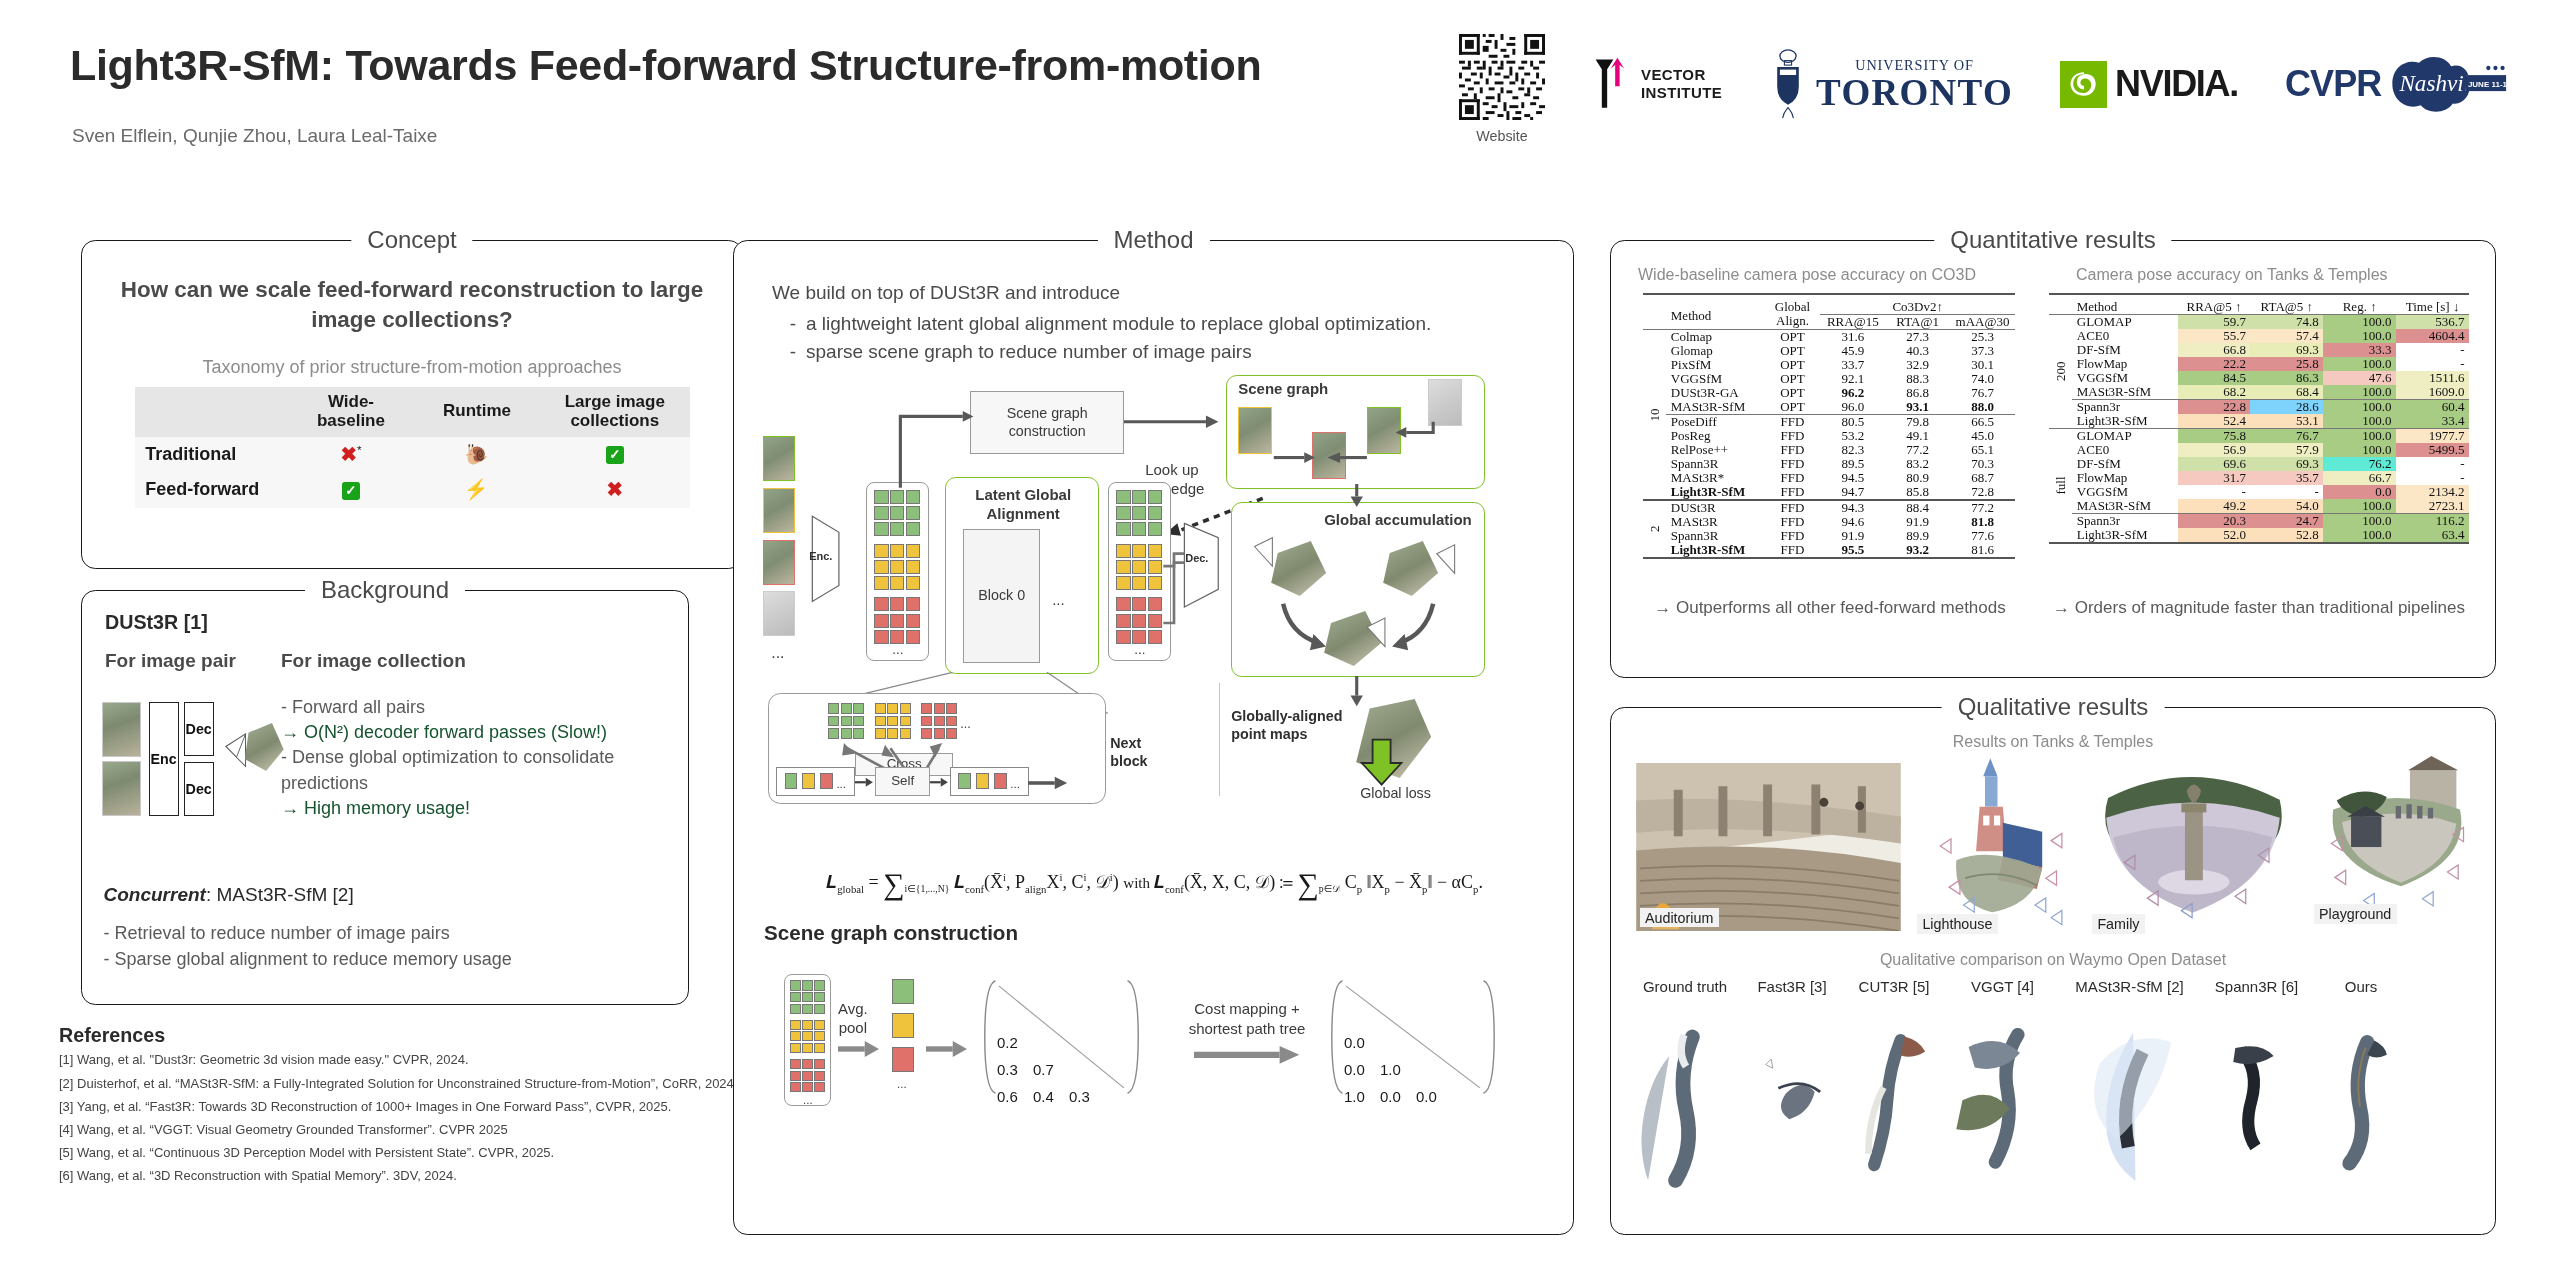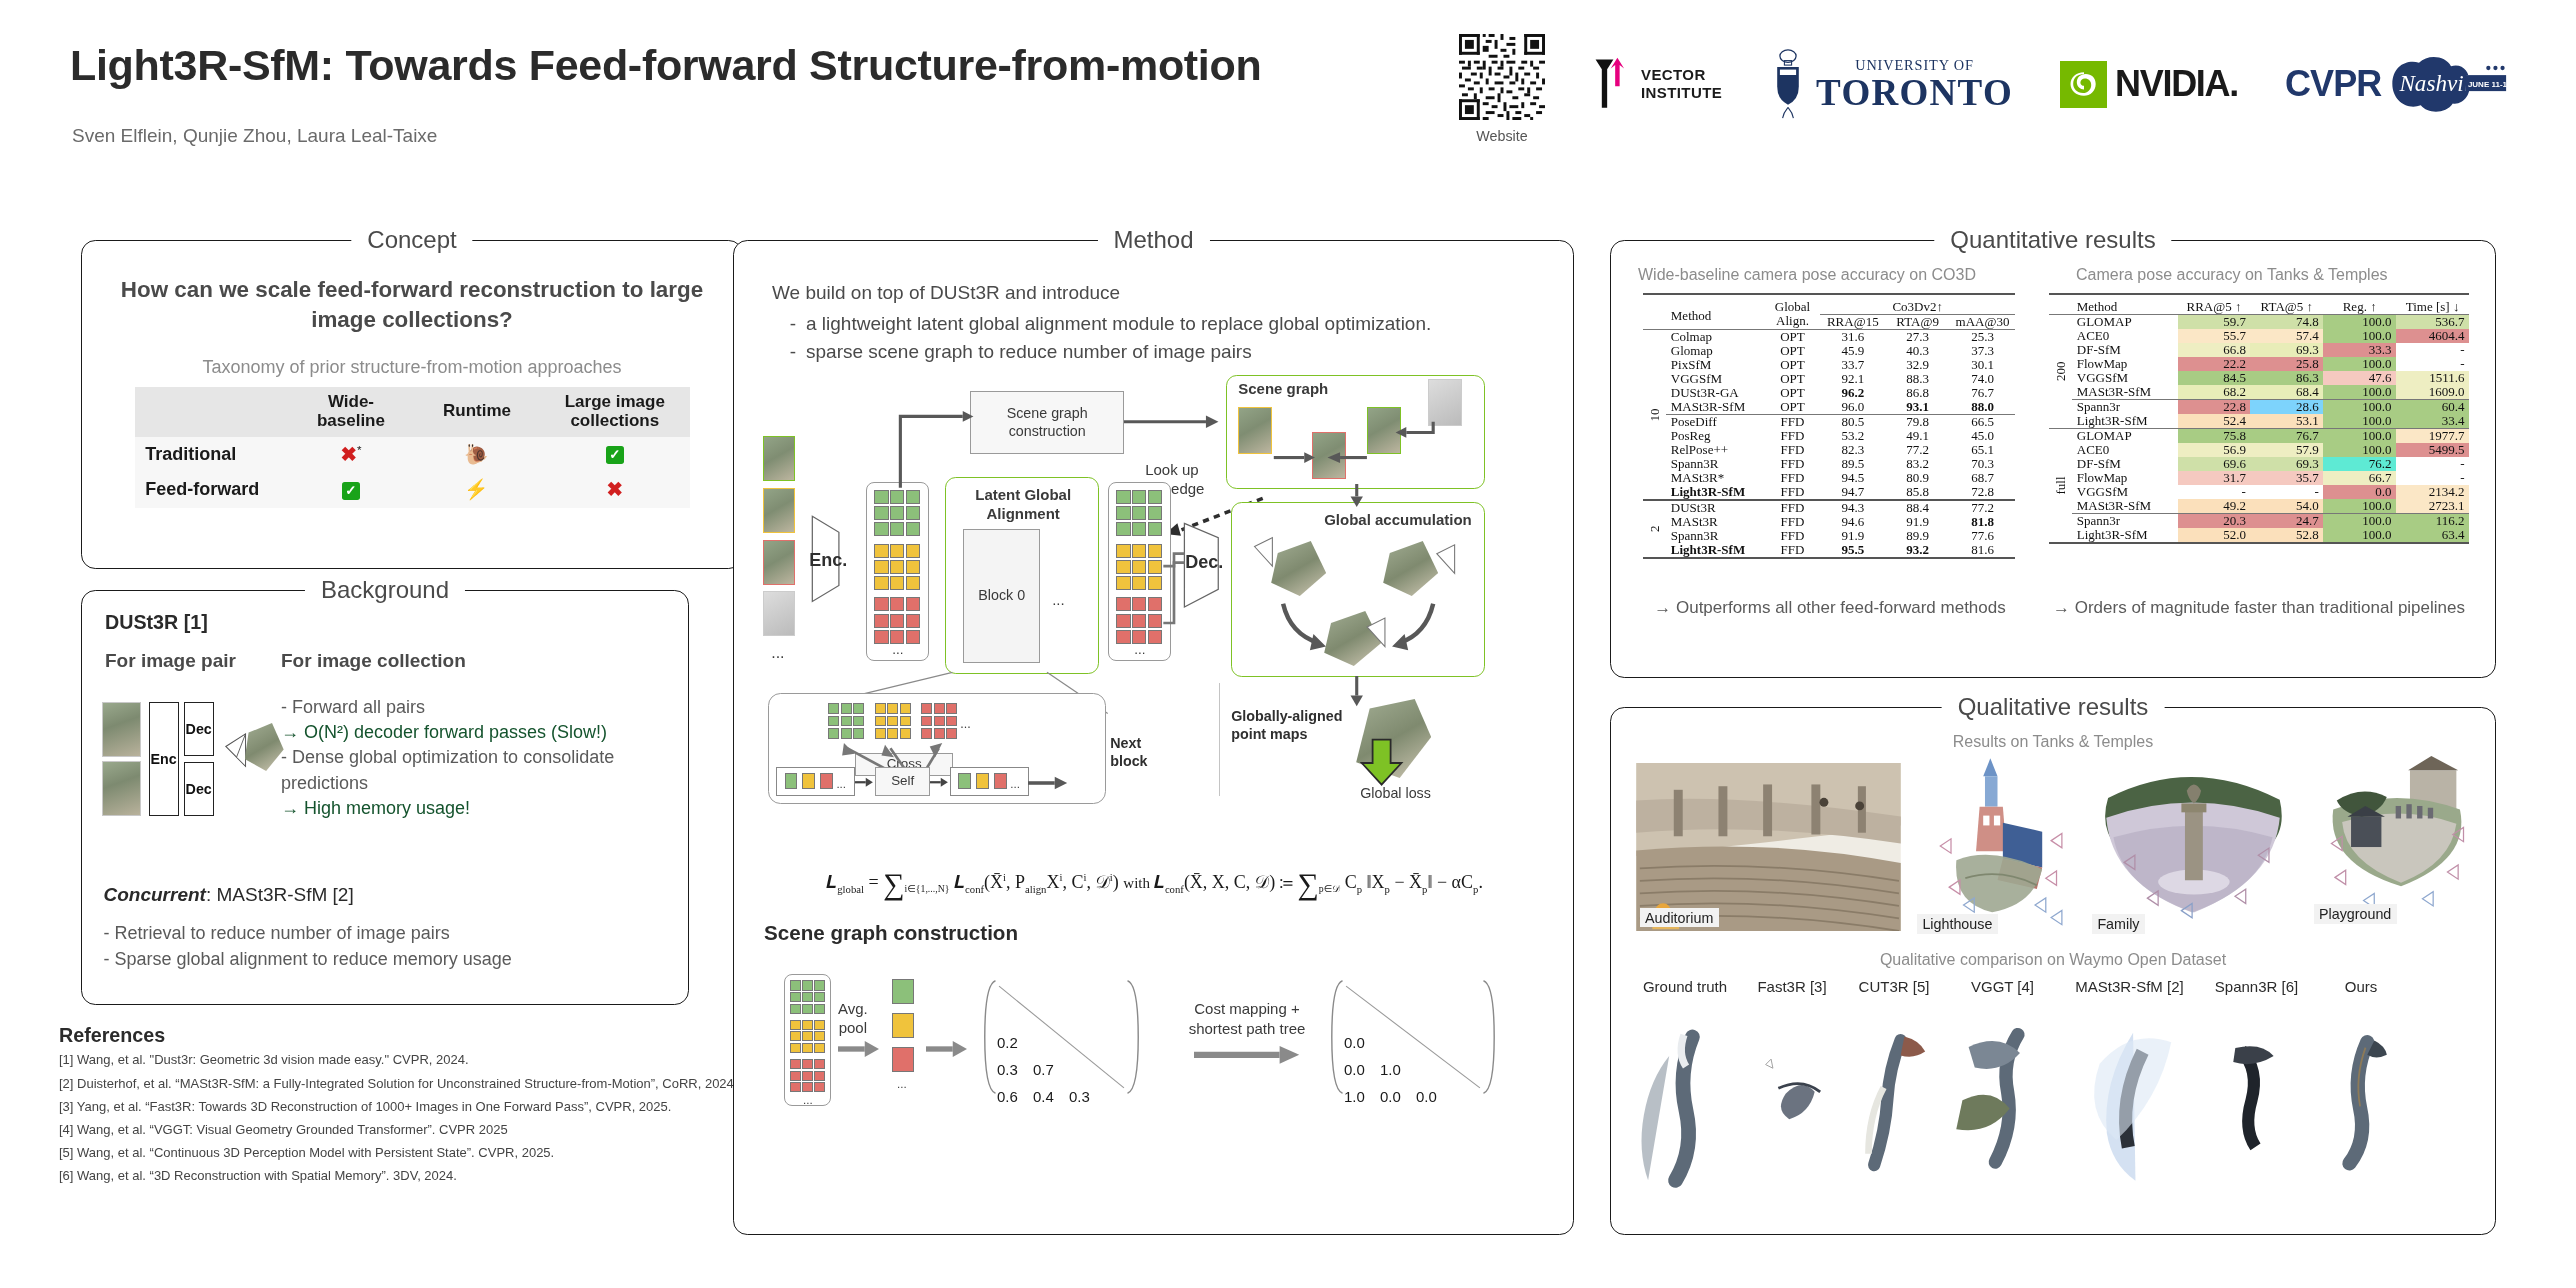--- a/index.html
+++ b/index.html
@@ -113,21 +113,21 @@
   .gbox-lab { position:absolute; font-size:15px; font-weight:700; color:#3a3a3a; }
   .pbox { position:absolute; border:1.3px solid #9a9a9a; background:#f7f7f7;
           display:flex; align-items:center; justify-content:center; text-align:center;
           font-size:14.3px; color:#3a3a3a; line-height:1.2; }
   .wbox { position:absolute; border:1.3px solid #9a9a9a; background:#fff; border-radius:8px; }
   .tok { position:absolute; border:0.9px solid #777; }
   .tokgreen { background:#8cc07a; }
   .tokyellow { background:#f0c33c; }
   .tokred { background:#e0706a; }
   .lbl { position:absolute; font-size:13.4px; color:#3a3a3a; line-height:1.2; }
-  .lblb { position:absolute; font-size:18px; font-weight:700; color:#2f2f2f; line-height:1.2; }
+  .lblb { position:absolute; font-size:11px; font-weight:700; color:#2f2f2f; line-height:1.2; }
   .imgth { position:absolute; border:1.8px solid #bbb; background:linear-gradient(150deg,#93a487 0%,#7f8d72 45%,#bdb6a0 100%); }
   .imgth.g { border-color:#7ec225; }
   .imgth.y { border-color:#f0c33c; }
   .imgth.r { border-color:#e0706a; }
   .imgth.n { border-color:#cccccc; }
   .pc { position:absolute; background:linear-gradient(150deg,#a2ad93 0%,#7f8a6f 50%,#cfc8b4 100%); }
 
   .eq { position:absolute; left:27px; top:626px; width:787px; text-align:center;
         font-family:"Liberation Serif", serif; font-size:18px; color:#1a1a1a; }
   .eq sub { font-size:10.7px; }
@@ -737,21 +737,21 @@
         <tbody>
           <tr class="rule-top">
             <td style="width:14.3px"></td>
             <td rowspan="2" style="width:97px;padding-top:7.2px">Method</td>
             <td rowspan="2" class="ctr" style="width:55px;padding-top:2.7px">Global<br>Align.</td>
             <td colspan="3" class="ctr" style="border-bottom:0.9px solid #777;padding-top:5.4px">Co3Dv2↑</td>
           </tr>
           <tr>
             <td></td>
             <td class="ctr" style="width:64px">RRA@15</td>
-            <td class="ctr" style="width:64px">RTA@9</td>
+            <td class="ctr" style="width:64px">RTA@1</td>
             <td class="ctr" style="width:64px">mAA@30</td>
           </tr>
           <tr class="rule-mid">
             <td rowspan="12" class="grouplab">10</td>
             <td class="">Colmap</td>
             <td class="ctr">OPT</td>
             <td class="ctr ">31.6</td>
             <td class="ctr ">27.3</td>
             <td class="ctr ">25.3</td>
           </tr>

